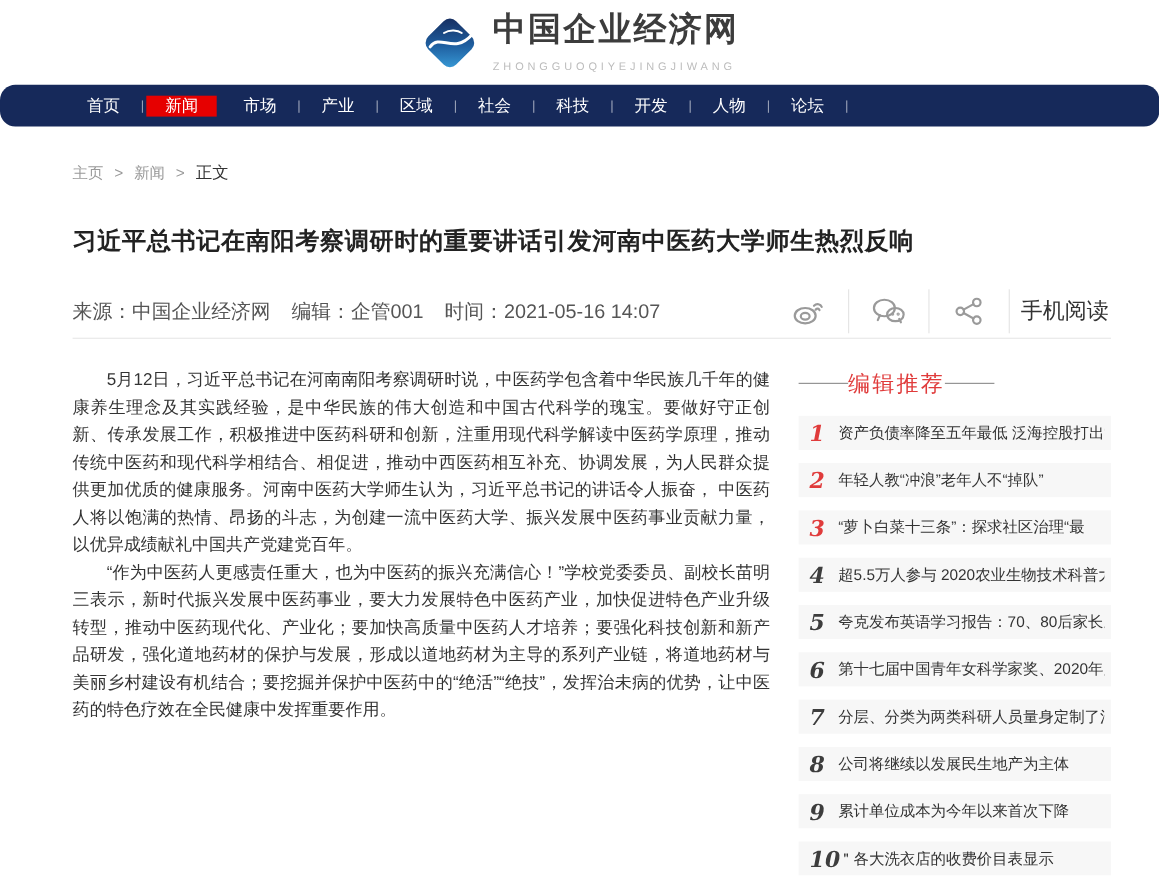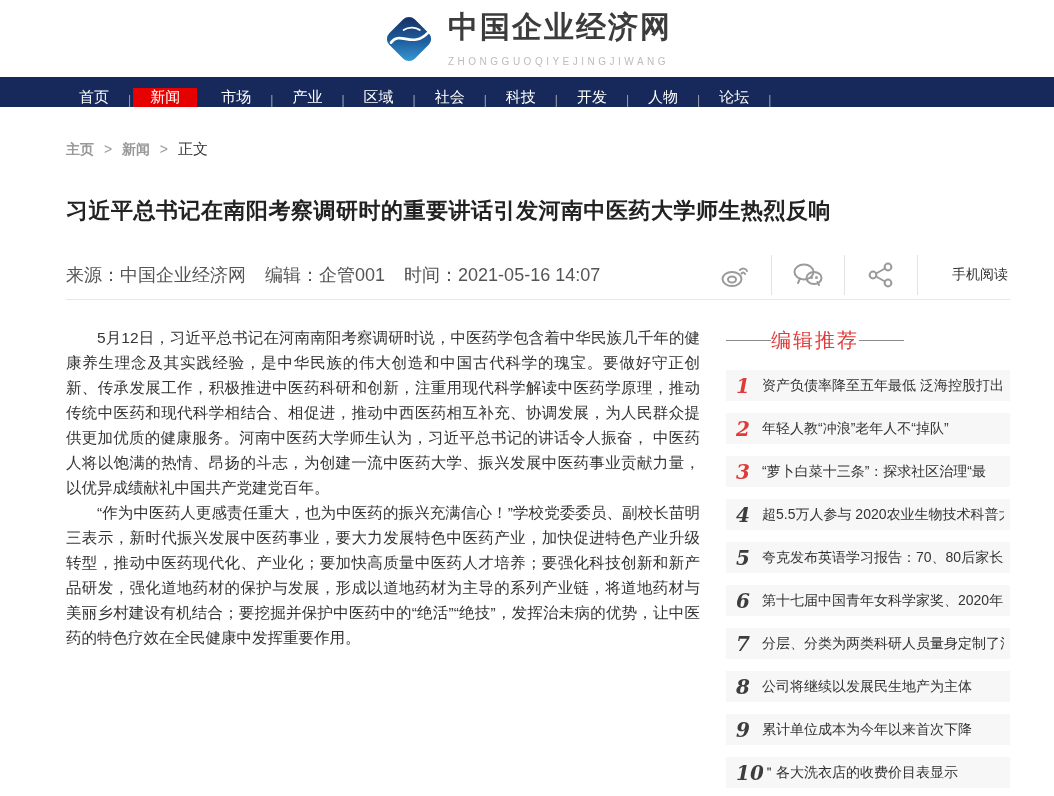--- a/index.html
+++ b/index.html
@@ -7,42 +7,42 @@
     font-family: "Liberation Sans", "DejaVu Sans", sans-serif; }
 
   
   .header { height: 77px; display: flex; align-items: center; justify-content: center; background: #fff; }
   .logo { display: flex; align-items: center; gap: 12px; cursor: pointer; }
   .logo-icon { width: 54px; height: 54px; display: block; }
   .logo-name { font-size: 30px; font-weight: bold; color: #3c3c3c; letter-spacing: 2px; line-height: 1.1; }
   .logo-pinyin { font-size: 10px; color: #bcbcbc; letter-spacing: 3.5px; margin-top: 13px; }
 
   
-  .nav { height: 30px; background: #16295a; display: flex; align-items: flex-end; padding-left: 62px; }
+  .nav { height: 38px; background: #16295a; display: flex; align-items: center; padding-left: 62px; border-radius: 14px; }
   .nav-item { display: flex; align-items: center; padding: 0 17px; color: #fff; font-size: 15px; cursor: pointer; }
   .nav-item.active { background: #e60000; }
   .nav-sep { display: flex; align-items: center; color: rgba(255,255,255,.55); font-size: 12px; padding: 0 2px; }
   .nav-item.active + .nav-sep { visibility: hidden; }
 
   
   .breadcrumb { margin: 33px 0 0 66px; font-size: 14px; color: #999; }
-  .breadcrumb .bc-link { cursor: pointer; font-weight: bold; }
+  .breadcrumb .bc-link { cursor: pointer; }
   .breadcrumb .bc-sep { margin: 0 6px; color: #999; }
   .breadcrumb .bc-current { color: #333; font-size: 15px; }
 
   
   .article-title { margin: 37px 66px 0 66px; font-size: 22px; font-weight: bold; color: #222; letter-spacing: .5px; }
   .meta-row { margin: 24px 44px 0 66px; height: 50px; border-bottom: 1px solid #e7e7e7;
     display: flex; align-items: center; }
   .meta-left { flex: 1; font-size: 18px; color: #555; }
   .meta-left .m-group { margin-right: 14px; }
   .icon-cell { width: 73px; height: 40px; display: flex; align-items: center; justify-content: center;
     border-right: 1px solid #e3e3e3; cursor: pointer; }
   .icon-cell svg { stroke: #9a9a9a; fill: none; stroke-width: 2; stroke-linecap: round; }
-  .mobile-cell { width: 92px; text-align: right; font-size: 14px; color: #333; cursor: pointer; padding-right: 2px; }
+  .mobile-cell { width: 92px; text-align: right; font-size: 20px; color: #333; cursor: pointer; padding-right: 2px; }
 
   
   .main { display: flex; margin: 25px 44px 0 66px; }
   .article-body { width: 634px; }
   .article-body p { font-size: 15.5px; color: #333; line-height: 25px; text-indent: 2em; text-align: justify; }
 
   .sidebar { width: 284px; margin-left: 26px; }
   .sidebar-header { display: flex; align-items: center; margin-top: 2px; }
   .hline { width: 45px; height: 1px; background: #8a8a8a; }
   .sidebar-title { color: #e03b3b; font-size: 20px; letter-spacing: 2px; }

